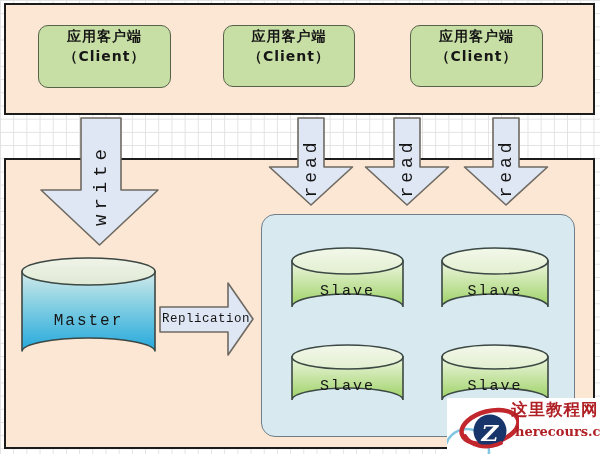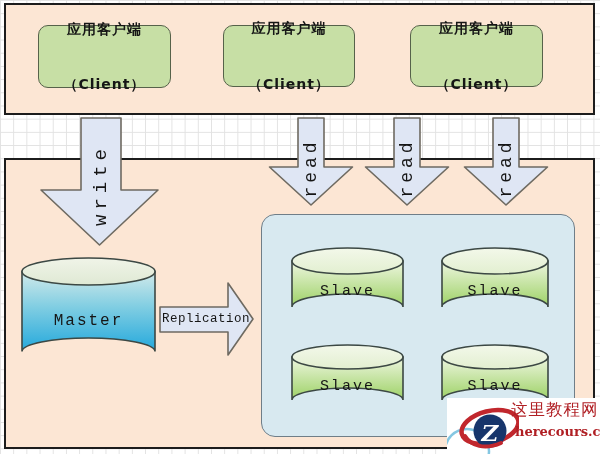--- a/index.html
+++ b/index.html
@@ -22,23 +22,23 @@
     box-sizing:border-box;
   }
   .top-band{top:3px;height:112px;}
   .main-band{top:158px;height:291px;}
   .client-box{
     position:absolute;
     background:var(--client-bg,#c7dfa5);
     border:1.6px solid #56624a;
     border-radius:10px;
     box-sizing:border-box;
-    display:flex;flex-direction:column;align-items:center;justify-content:center;
+    display:flex;flex-direction:column;align-items:center;
     color:#161616;font-weight:bold;font-size:14px;line-height:1.45;
-    letter-spacing:1px;text-align:center;gap:35px;
+    letter-spacing:1px;text-align:center;
   }
   .slave-panel{
     position:absolute;left:261px;top:214px;width:314px;height:223px;
     background:var(--slave-panel,#d8e9f0);
     border:1.6px solid #6f7e88;border-radius:14px;box-sizing:border-box;
   }
   svg.shapes{position:absolute;left:0;top:0;width:600px;height:454px;}
   .arrow{fill:var(--arrow-fill,#dfe6f4);stroke:#6e6a61;stroke-width:1.6;stroke-linejoin:round;}
   .cyl{stroke:#3c4844;stroke-width:1.6;}
   .mono-label{
@@ -48,21 +48,21 @@
   .flow-label{font-size:19px;letter-spacing:5px;}
   .db-label{font-size:16px;letter-spacing:2px;}
   .rep-label{font-size:12.5px;letter-spacing:0.5px;}
   .watermark{
     position:absolute;left:447px;top:398px;width:153px;height:56px;
     background:#ffffff;display:flex;align-items:center;
   }
   .wm-logo{position:absolute;left:0;top:0;width:72px;height:56px;}
   .wm-text{position:absolute;left:64px;top:1px;width:89px;}
   .wm-name{
-    color:var(--watermark-red,#b01f24);font-weight:normal;font-size:16.5px;
+    color:var(--watermark-red,#b01f24);font-weight:bold;font-size:16.5px;
     letter-spacing:1px;white-space:nowrap;
   }
   .wm-url{
     color:var(--watermark-red,#b01f24);font-weight:bold;font-size:13px;
     font-family:"DejaVu Serif","Liberation Serif",serif;
     margin-top:3px;padding-left:4px;white-space:nowrap;
   }
   .wm-z{
     font-family:"DejaVu Serif","Liberation Serif",serif;
     font-weight:bold;font-style:italic;font-size:23px;fill:#ffffff;

